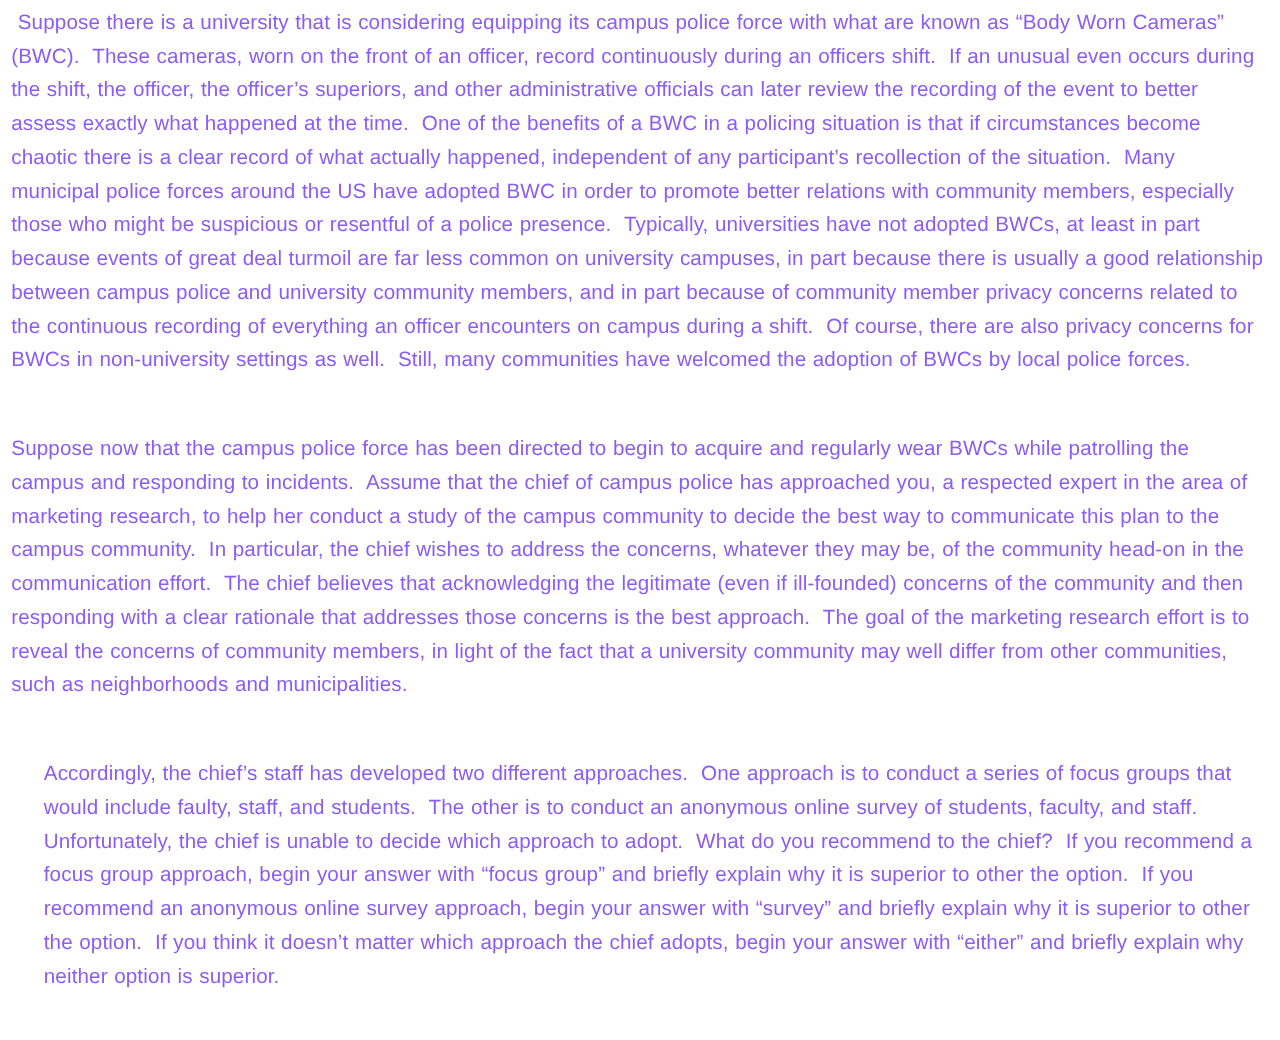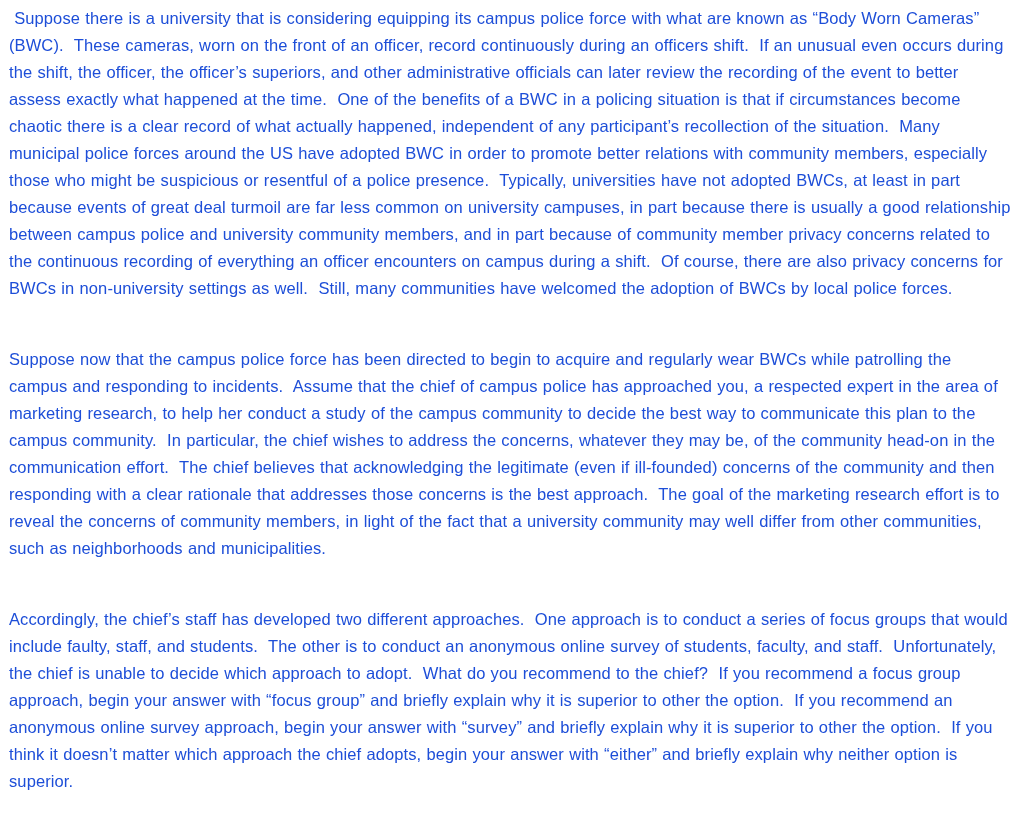--- a/index.html
+++ b/index.html
@@ -18,28 +18,29 @@
     box-sizing: border-box;
     width: 1024px;
     height: 832px;
     padding: 5px 12px 0 9px;
     background: #ffffff;
   }
   .doc-paragraph {
     margin: 0 0 44px 0;
     font-size: 16.5px;
     line-height: 27px;
-    color: #1d4ed8;
+    color: #8b5cf6;
     text-align: left;
     letter-spacing: 0.1px;
     word-spacing: 0.5px;
     white-space: pre-wrap;
   }
   .doc-paragraph:last-child {
     margin-bottom: 0;
+    margin-left: 26px;
   }
 </style>
 </head>
 <body>
 
 <div class="doc-page">
   <p class="doc-paragraph"> Suppose there is a university that is considering equipping its campus police force with what are known as “Body Worn Cameras” (BWC).  These cameras, worn on the front of an officer, record continuously during an officers shift.  If an unusual even occurs during the shift, the officer, the officer’s superiors, and other administrative officials can later review the recording of the event to better assess exactly what happened at the time.  One of the benefits of a BWC in a policing situation is that if circumstances become chaotic there is a clear record of what actually happened, independent of any participant’s recollection of the situation.  Many municipal police forces around the US have adopted BWC in order to promote better relations with community members, especially those who might be suspicious or resentful of a police presence.  Typically, universities have not adopted BWCs, at least in part because events of great deal turmoil are far less common on university campuses, in part because there is usually a good relationship between campus police and university community members, and in part because of community member privacy concerns related to the continuous recording of everything an officer encounters on campus during a shift.  Of course, there are also privacy concerns for BWCs in non-university settings as well.  Still, many communities have welcomed the adoption of BWCs by local police forces.</p>
   <p class="doc-paragraph">Suppose now that the campus police force has been directed to begin to acquire and regularly wear BWCs while patrolling the campus and responding to incidents.  Assume that the chief of campus police has approached you, a respected expert in the area of marketing research, to help her conduct a study of the campus community to decide the best way to communicate this plan to the campus community.  In particular, the chief wishes to address the concerns, whatever they may be, of the community head-on in the communication effort.  The chief believes that acknowledging the legitimate (even if ill-founded) concerns of the community and then responding with a clear rationale that addresses those concerns is the best approach.  The goal of the marketing research effort is to reveal the concerns of community members, in light of the fact that a university community may well differ from other communities, such as neighborhoods and municipalities.</p>
   <p class="doc-paragraph">Accordingly, the chief’s staff has developed two different approaches.  One approach is to conduct a series of focus groups that would include faulty, staff, and students.  The other is to conduct an anonymous online survey of students, faculty, and staff.  Unfortunately, the chief is unable to decide which approach to adopt.  What do you recommend to the chief?  If you recommend a focus group approach, begin your answer with “focus group” and briefly explain why it is superior to other the option.  If you recommend an anonymous online survey approach, begin your answer with “survey” and briefly explain why it is superior to other the option.  If you think it doesn’t matter which approach the chief adopts, begin your answer with “either” and briefly explain why neither option is superior.</p>
 </div>

